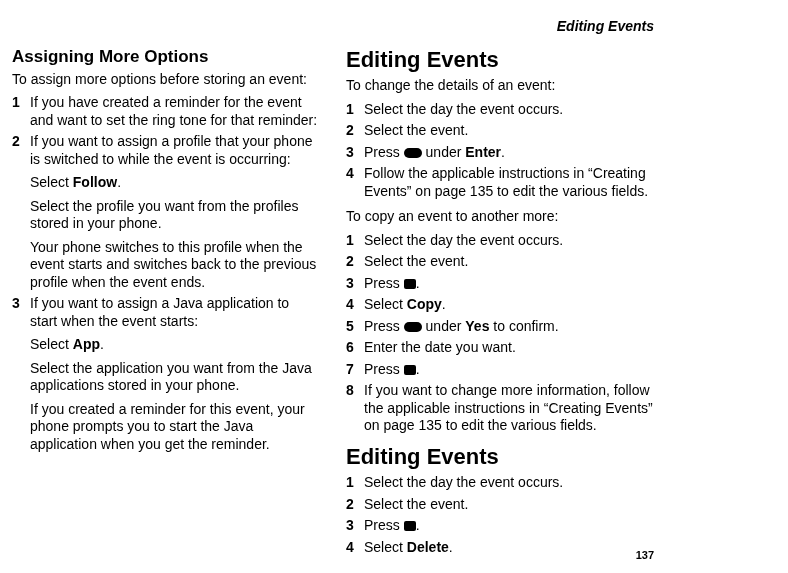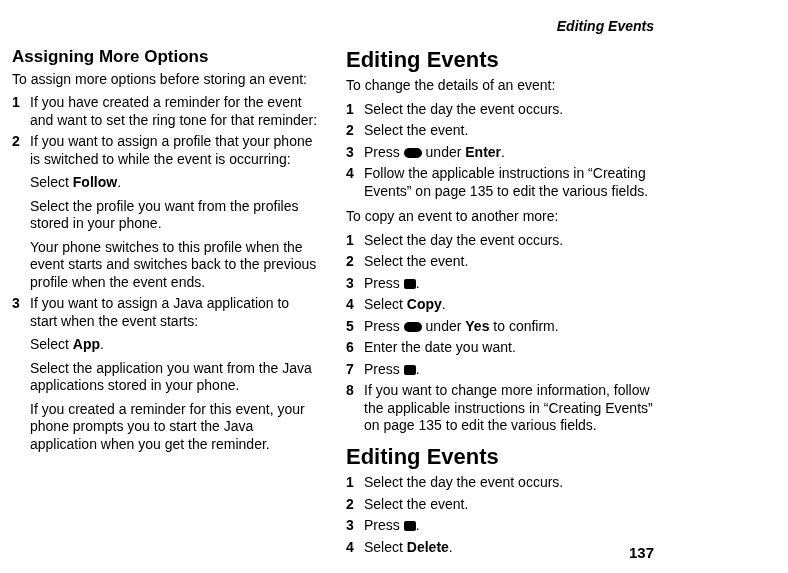--- a/index.html
+++ b/index.html
@@ -74,21 +74,21 @@
   b { font-weight: bold; }
   .icon-key {
     display: inline-block;
     vertical-align: -1px;
   }
   .page-num {
     position: absolute;
     right: 22px;
     bottom: 10px;
     font-weight: bold;
-    font-size: 15px;
+    font-size: 11px;
   }
 </style>
 </head>
 <body>
 
 <div class="page">
 
   <div class="running-head">Editing Events</div>
 
   <div class="columns">

